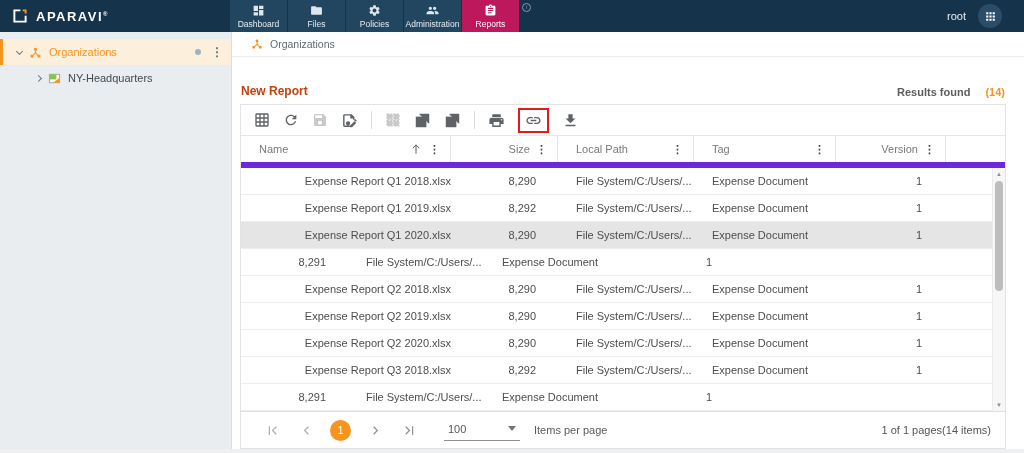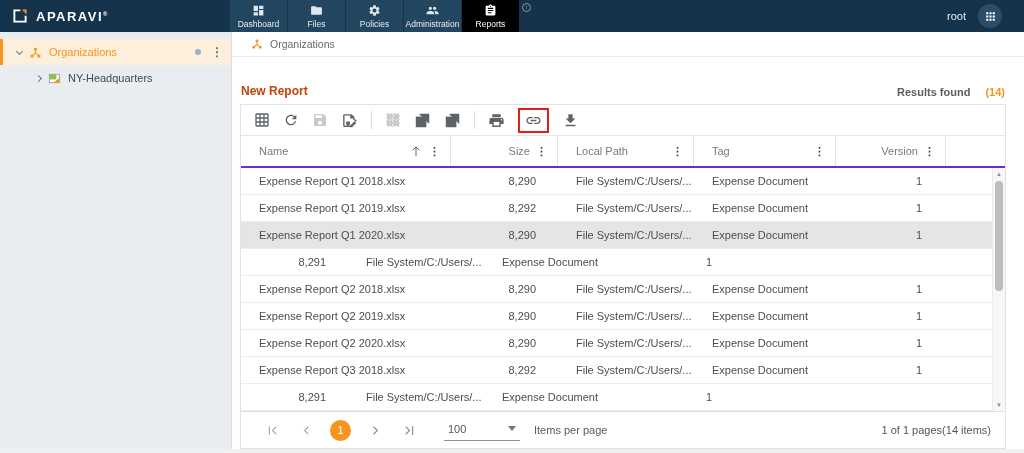--- a/index.html
+++ b/index.html
@@ -8,21 +8,21 @@
 
   
   .topbar { height:32px; background:#16334c; display:flex; align-items:stretch; }
   .logo-area { width:230px; display:flex; align-items:center; padding-left:11px; gap:7px; }
   .brand { color:#fff; font-size:13px; font-weight:bold; letter-spacing:1.5px; }
   .brand sup { font-size:6px; letter-spacing:0; }
   .nav-tab { width:57px; margin-right:1px; background:#234660; display:flex; flex-direction:column;
              align-items:center; justify-content:center; gap:2px; cursor:pointer; }
   .nav-tab .tab-label { color:#e7edf2; font-size:8.5px; }
   .nav-tab svg { fill:#dfe7ee; }
-  .nav-tab.active { background:#000000; }
+  .nav-tab.active { background:#be185d; }
   .nav-tab.active .tab-label, .nav-tab.active svg { color:#fff; fill:#fff; }
   .info-bubble { width:9px; height:9px; border:1px solid #8599a9; border-radius:50%;
                  color:#8599a9; font-size:6px; line-height:7px; text-align:center; margin:3px 0 0 2px; }
   .topbar-spacer { flex:1; }
   .user-name { color:#e8edf1; font-size:11px; align-self:center; margin-right:12px; }
   .apps-btn { width:24px; height:24px; border-radius:50%; background:#2c4d68; align-self:center;
               margin-right:22px; display:flex; align-items:center; justify-content:center; cursor:pointer; }
   .apps-btn svg { fill:#fff; }
 
   
@@ -53,39 +53,39 @@
   
   .card { border:1px solid #e3e3e3; display:flex; flex-direction:column; background:#fff; }
   .toolbar { height:31px; display:flex; align-items:center; gap:13px; padding-left:13px;
              border-bottom:1px solid #e6e6e6; }
   .tool-btn { display:flex; align-items:center; justify-content:center; cursor:pointer; }
   .tool-btn svg { fill:#5f6368; }
   .tool-btn.disabled svg { fill:#c9c9c9; }
   .tool-sep { width:1px; height:18px; background:#dcdcdc; }
   .annotation-box { border:2px solid #e21b1b; padding:2px 5px; display:flex; align-items:center; }
 
-  .thead { height:32px; display:flex; border-bottom:2px solid #6d28d9; font-size:11px; color:#7a7a7a; }
+  .thead { height:32px; display:flex; border-bottom:6px solid #6d28d9; font-size:11px; color:#7a7a7a; }
   .th { display:flex; align-items:center; border-right:1px solid #e4e4e4; }
   .th .dots { color:#3d3d3d; font-size:11px; font-weight:bold; line-height:10px; padding:0 10px 0 6px; cursor:pointer; }
   .th-name { width:210px; padding-left:18px; }
   .th-size { width:107px; justify-content:flex-end; }
   .th-path { width:136px; padding-left:18px; }
   .th-tag  { width:142px; padding-left:18px; }
   .th-ver  { width:110px; justify-content:flex-end; }
   .th .flex { flex:1; }
   .th-filler { flex:1; border-right:none; }
   .sort-arrow { display:flex; cursor:pointer; }
   .sort-arrow svg { stroke:#555; }
 
   .tbody { position:relative; height:243px; overflow:hidden; }
   .trow { height:27px; display:flex; align-items:center; font-size:11px; color:#4d4d4d;
           border-bottom:1px solid #ededed; }
   .trow.hl { background:#e5e5e5; }
   .td { overflow:hidden; white-space:nowrap; }
-  .td-name { width:210px; padding-left:18px; }
+  .td-name { width:210px; padding-left:18px;text-align:right; }
   .td-size { width:107px; text-align:right; padding-right:22px; }
   .td-path { width:136px; padding-left:18px; }
   .td-tag  { width:142px; padding-left:18px; }
   .td-ver  { width:110px; text-align:right; padding-right:24px; }
 
   .vscrollbar { position:absolute; top:0; right:0; width:13px; height:100%;
                 background:#f7f7f7; border-left:1px solid #ececec; }
   .vs-up { position:absolute; top:3px; left:0; right:0; text-align:center; font-size:6px; color:#8f8f8f; }
   .vs-thumb { position:absolute; top:13px; left:2px; width:8px; height:110px; background:#bdbdbd; border-radius:4px; }
   .vs-down { position:absolute; bottom:3px; left:0; right:0; text-align:center; font-size:6px; color:#8f8f8f; }

